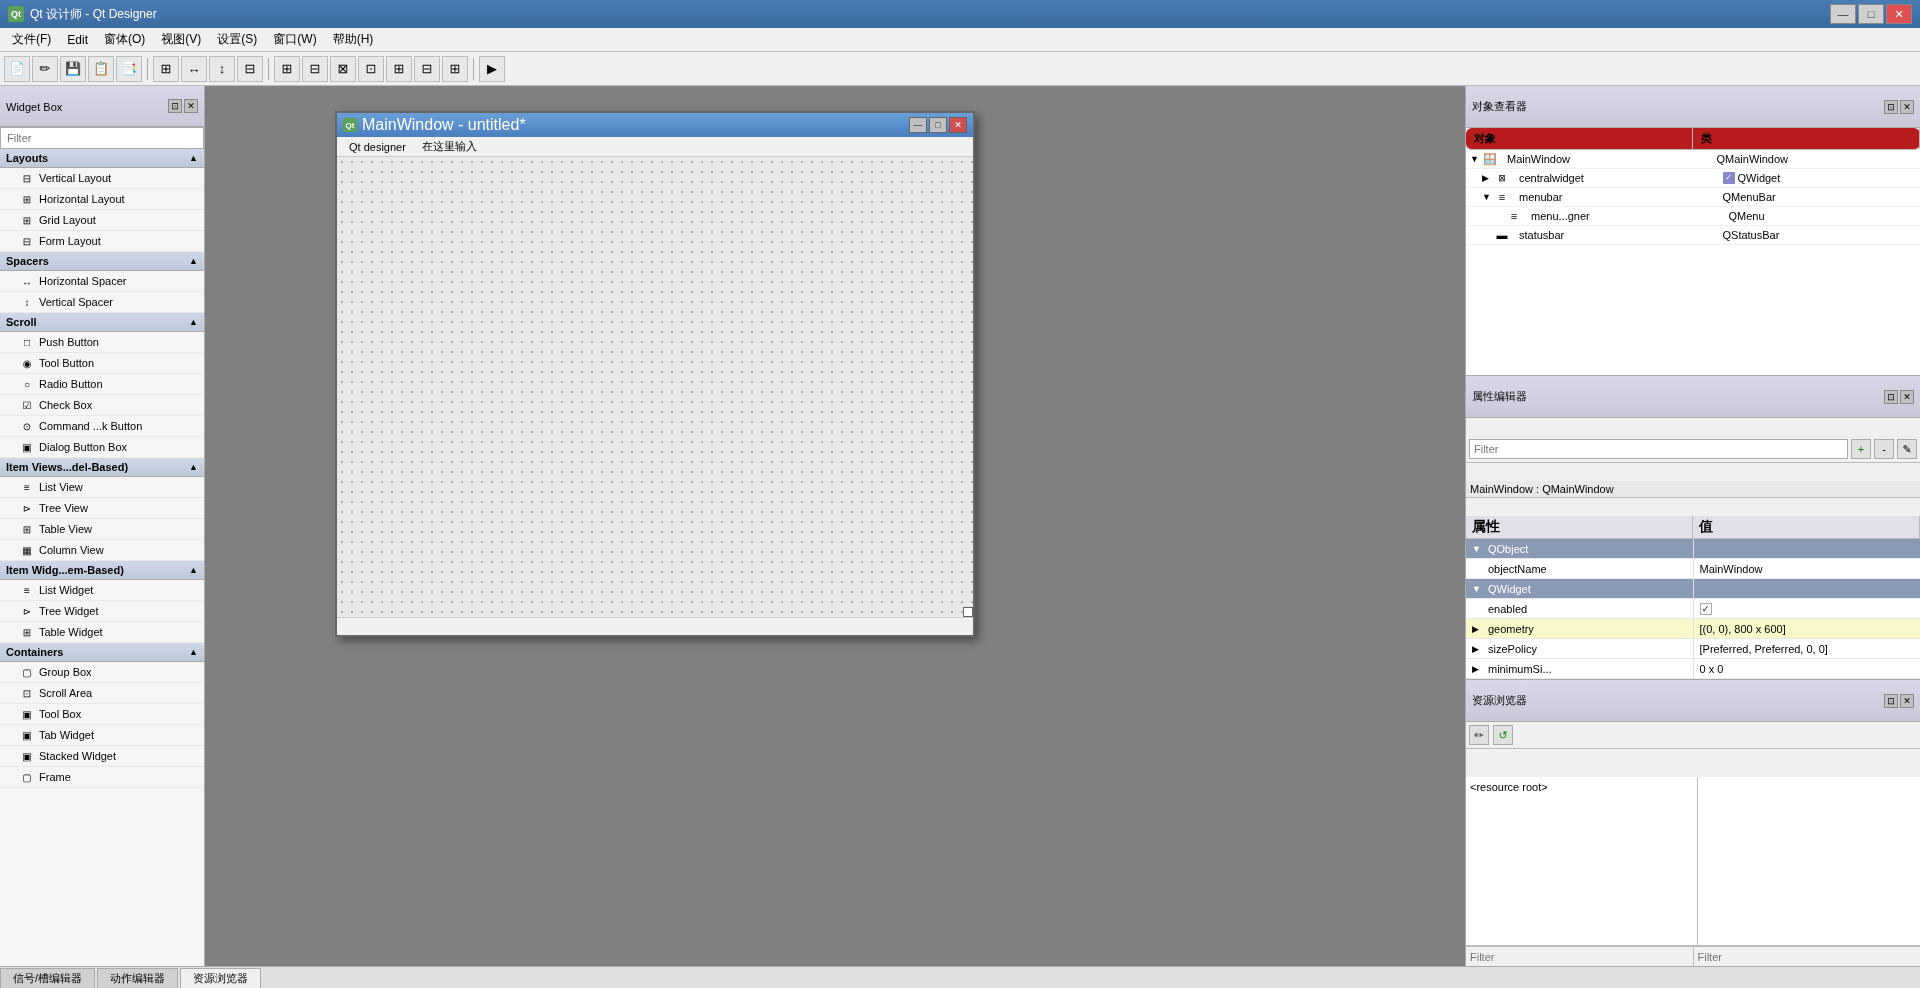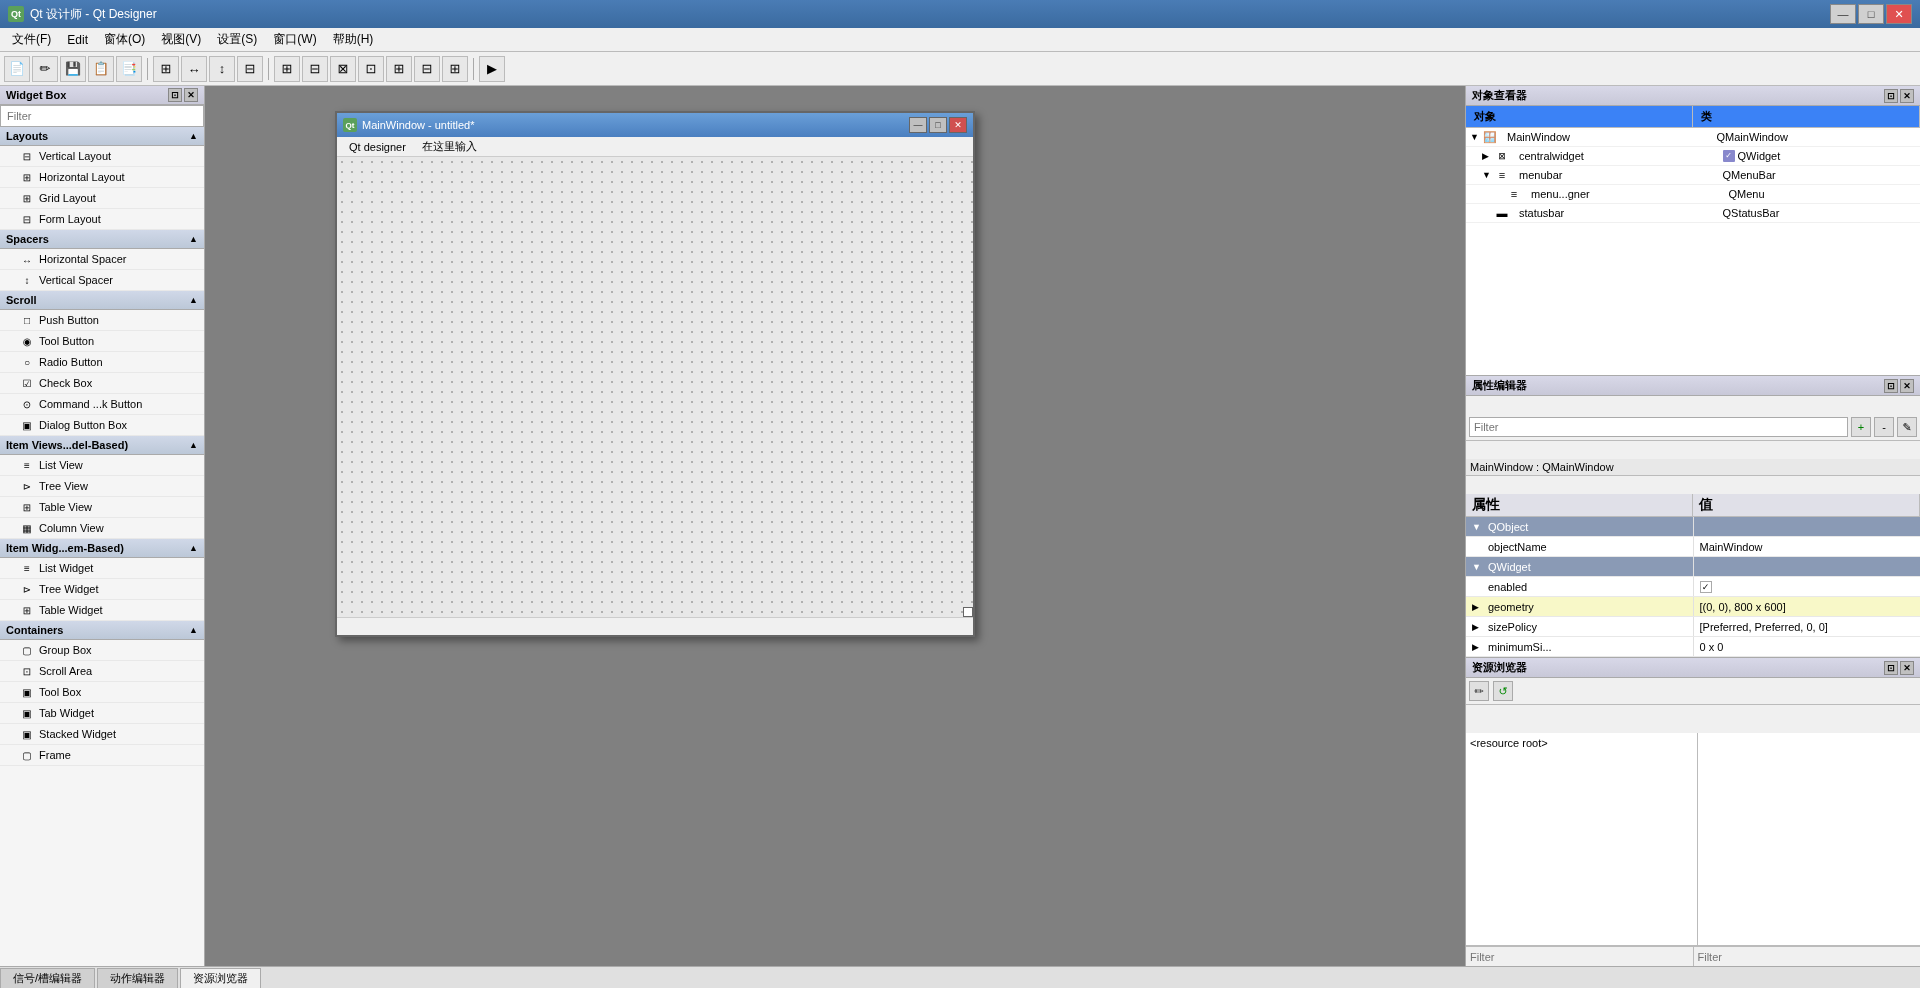--- a/index.html
+++ b/index.html
@@ -116,26 +116,26 @@
     .left-panel {
       width: 205px;
       background: #f5f5f5;
       border-right: 1px solid #aaa;
       display: flex;
       flex-direction: column;
       flex-shrink: 0;
     }
     .panel-header {
       background: linear-gradient(to bottom, #d8d8e8, #c8c8d8);
-      padding: 2px 6px;
-      font-size: 11px;
-      font-weight: bold;
+      padding: 13px 6px;
+      font-size: 11px;
+      font-weight: normal;
       border-bottom: 1px solid #aaa;
       display: flex;
-      align-items: center;
+      align-items: flex-end;
       justify-content: space-between;
     }
     .panel-header-controls {
       display: flex;
       gap: 2px;
     }
     .panel-ctrl-btn {
       width: 14px;
       height: 14px;
       background: #c0c0c0;
@@ -226,21 +226,21 @@
       margin-right: 5px;
       display: flex;
       align-items: center;
       justify-content: center;
       font-size: 8px;
       color: white;
       font-weight: bold;
     }
     .designer-titlebar-text {
       flex: 1;
-      font-size: 11px;
+      font-size: 16px;
     }
     .designer-ctrl-btn {
       width: 18px;
       height: 16px;
       background: #c0c0c0;
       border: 1px solid #666;
       display: flex;
       align-items: center;
       justify-content: center;
       font-size: 9px;
@@ -309,22 +309,23 @@
       flex-direction: column;
       border-bottom: 1px solid #aaa;
     }
     .inspector-tree {
       flex: 1;
       overflow-y: auto;
       background: white;
     }
     .tree-header {
       display: flex;
-      background: #3b82f6;
+      background: #b91c1c;
       border-bottom: 1px solid #bbb;
+      border-radius: 6px;
     }
     .tree-col {
       padding: 3px 8px;
       font-size: 11px;
       font-weight: bold;
       flex: 1;
       border-right: 1px solid #bbb;
     }
     .tree-row {
       display: flex;

